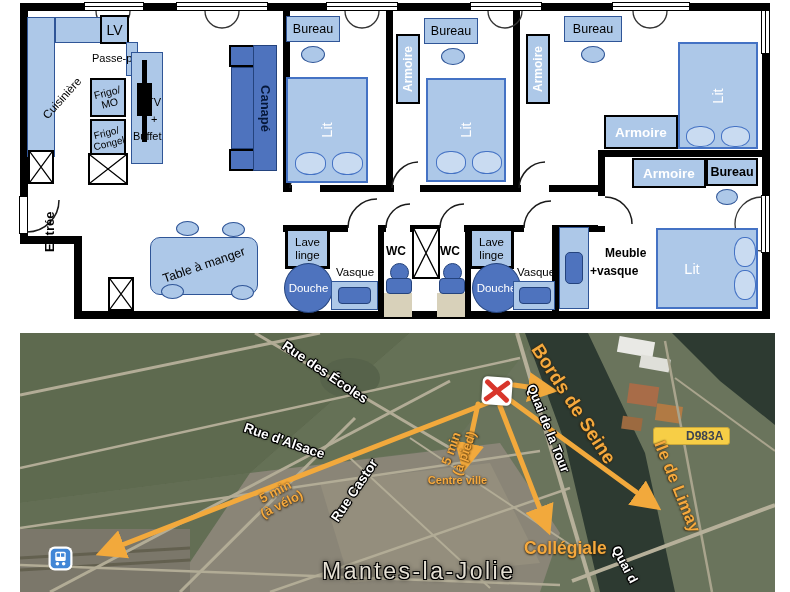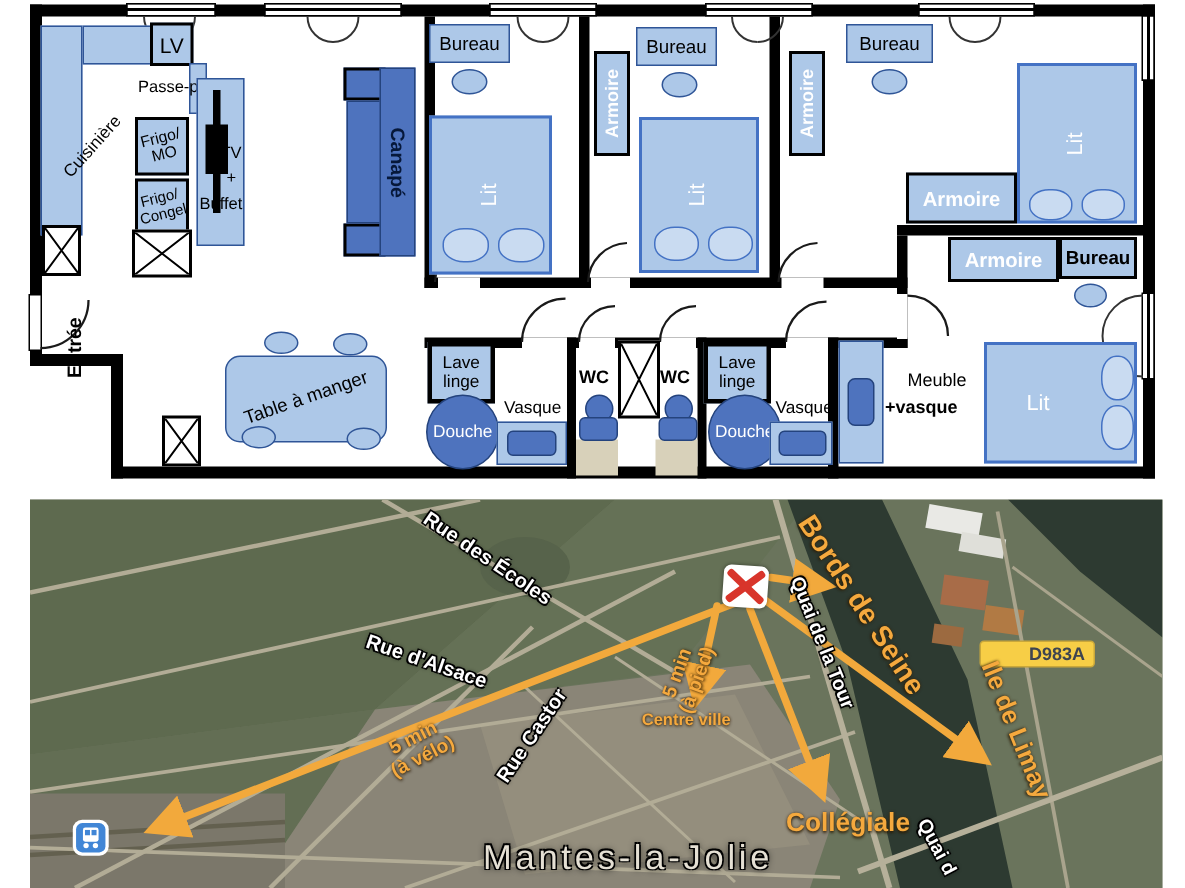--- a/index.html
+++ b/index.html
@@ -214,21 +214,21 @@
       <span style="font-size:12.5px;font-weight:600;">Bureau</span>
       </div>
     <div class="chair" style="left:716px;top:189px;width:22px;height:16px;"></div>
     <div class="bed ctr" style="left:656px;top:228px;width:102px;height:81px;">
       <span class="wt" style="font-size:14.5px;margin-right:30px;">Lit</span>
       </div>
     <div class="pil" style="left:734px;top:237px;width:22px;height:30px;"></div>
     <div class="pil" style="left:734px;top:270px;width:22px;height:30px;"></div>
     <div class="lb" style="left:559px;top:227px;width:30px;height:82px;"></div>
     <div class="dkb" style="left:565px;top:252px;width:18px;height:32px;border-radius:5px;"></div>
-    <div class="plbl" style="left:592px;top:246px;font-size:12px;font-weight:400;padding-left:13px;">Meuble</div>
+    <div class="plbl" style="left:592px;top:246px;font-size:12px;font-weight:700;padding-left:13px;">Meuble</div>
     <div class="plbl" style="left:590px;top:264px;font-size:12px;font-weight:600;">+vasque</div>
 
     <div class="lbk ctr" style="left:285px;top:228px;width:45px;height:41px;border-width:3px;">
       <span style="font-size:11.5px;line-height:12.5px;display:block;">
         <span>Lave</span><br><span>linge</span></span>
       </div>
     <div class="dkb ctr" style="left:284px;top:263px;width:49px;height:50px;border-radius:50%;">
       <span class="wt" style="font-size:11.5px;">Douche</span>
       </div>
     <div class="plbl" style="left:336px;top:266px;font-size:11.5px;">Vasque</div>

